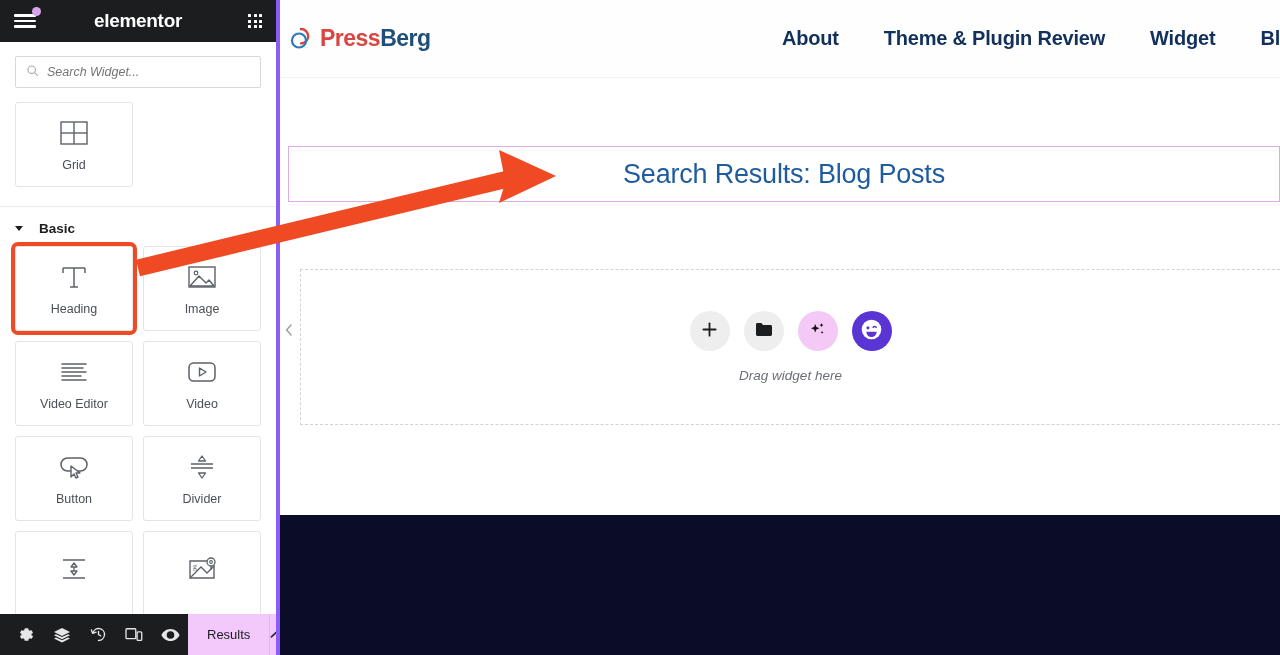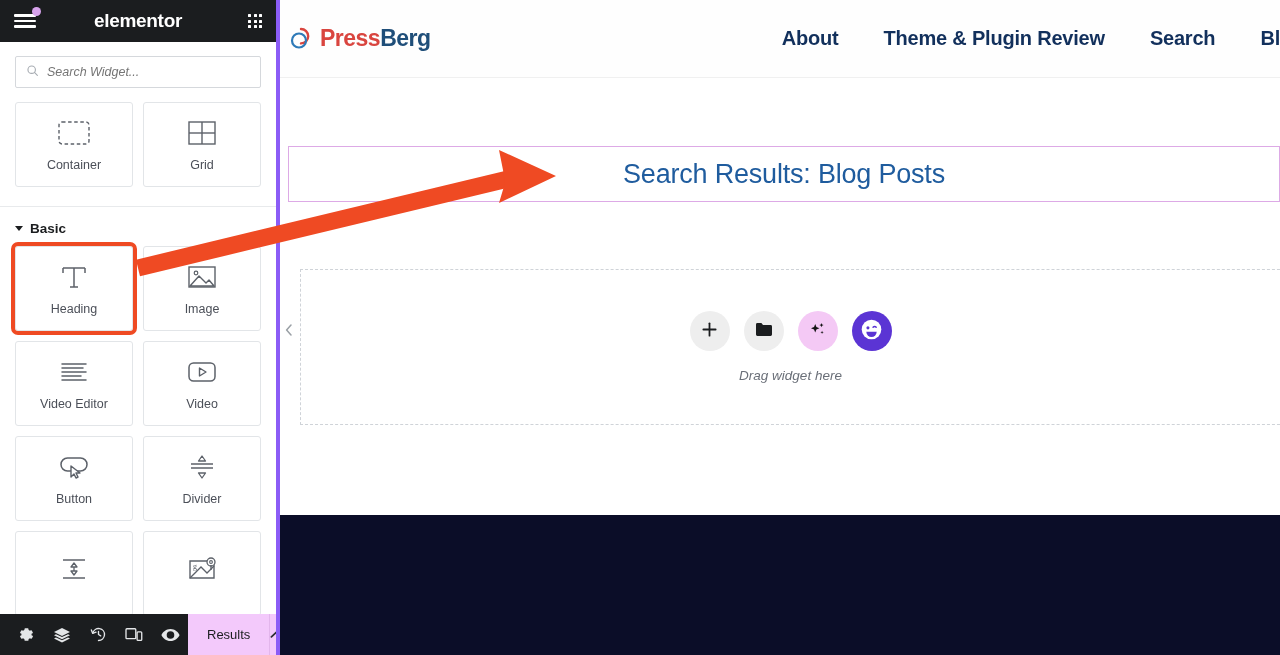--- a/index.html
+++ b/index.html
@@ -51,21 +51,21 @@
   .search-box input {
     border:none; outline:none; flex:1;
     font-size:12.5px; font-style:italic; color:#9aa0a6;
     font-family:"Liberation Sans", sans-serif;
     background:transparent;
   }
 
   .panel-divider { height:1px; background:#e8eaec; margin: 5px 0 0; }
 
   .section-title {
-    display:flex; align-items:center; gap:7px;
+    display:flex; align-items:center; gap:16px;
     padding: 14px 15px 10px;
     font-size:13.5px; font-weight:700; color:#1b1d1f;
   }
   .caret-down {
     width:0;height:0;border-left:4.5px solid transparent;border-right:4.5px solid transparent;
     border-top:5.5px solid #1b1d1f;
   }
 
   .widget-grid {
     display:grid; grid-template-columns:1fr 1fr;
@@ -208,28 +208,20 @@
             <line x1="10.4" y1="10.4" x2="14" y2="14" stroke="#a7acb2" stroke-width="1.4" stroke-linecap="round"></line>
           </svg>
         </span>
         <input type="text" placeholder="Search Widget..." style="">
       </div>
     </div>
 
     <div class="widget-grid top">
       <div class="wcell">
         <div class="wicon">
-          <svg width="32" height="24" viewBox="0 0 32 24">
-            <rect x="1" y="1" width="30" height="22" rx="3" fill="none" stroke="#5c6169" stroke-width="1.4" stroke-dasharray="3.5 2.6"></rect>
-          </svg>
-        </div>
-        <div class="wlabel">Container</div>
-      </div>
-      <div class="wcell">
-        <div class="wicon">
           <svg width="28" height="24" viewBox="0 0 28 24">
             <rect x="1" y="1" width="26" height="22" fill="none" stroke="#5c6169" stroke-width="1.4"></rect>
             <line x1="14" y1="1" x2="14" y2="23" stroke="#5c6169" stroke-width="1.4"></line>
             <line x1="1" y1="12" x2="27" y2="12" stroke="#5c6169" stroke-width="1.4"></line>
           </svg>
         </div>
         <div class="wlabel">Grid</div>
       </div>
     </div>
 
@@ -397,21 +389,21 @@
             <circle cx="11" cy="14.5" r="7" fill="none" stroke="#2e7ab8" stroke-width="2.2"></circle>
           </svg>
         </div>
         <div class="logo-text">
           <span class="p1">Press</span><span class="p2">Berg</span>
         </div>
       </div>
       <div class="nav">
         <a href="#">About</a>
         <a href="#">Theme &amp; Plugin Review</a>
-        <a href="#">Search</a>
+        <a href="#">Widget</a>
         <a href="#">Bl</a>
       </div>
     </div>
 
     <div class="heading-widget">
       <h1>Search Results: Blog Posts</h1>
     </div>
 
     <div class="dropzone">
       <div class="dz-inner">

